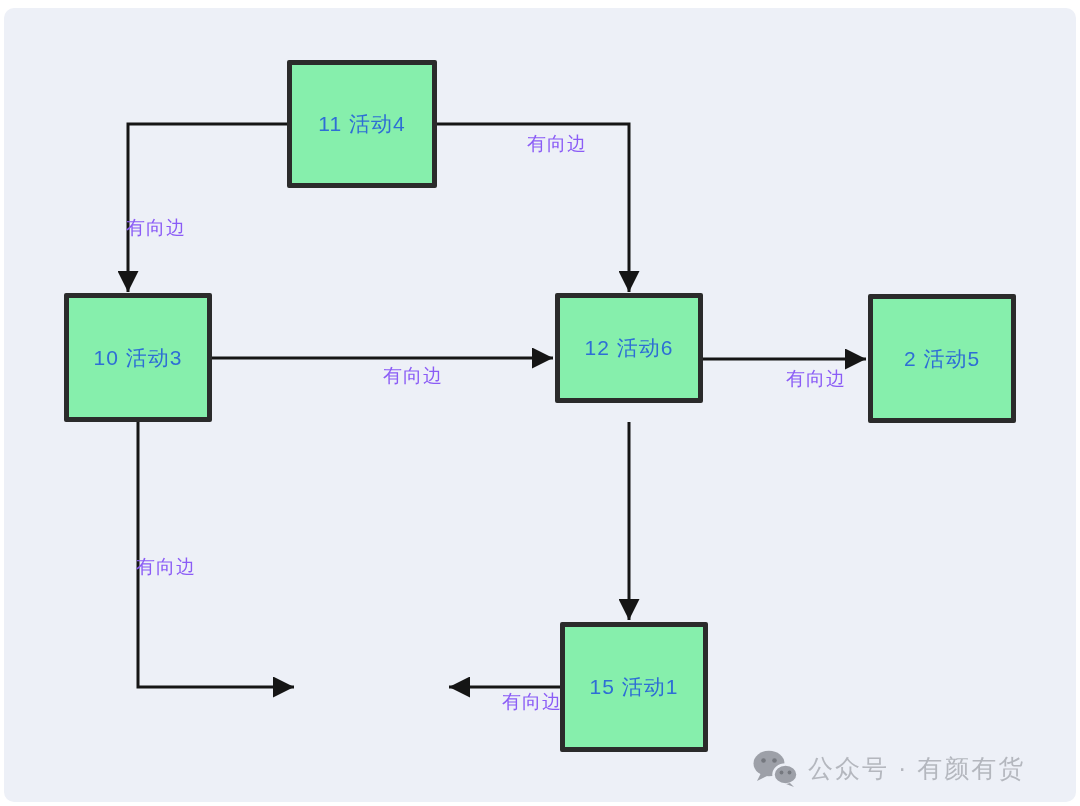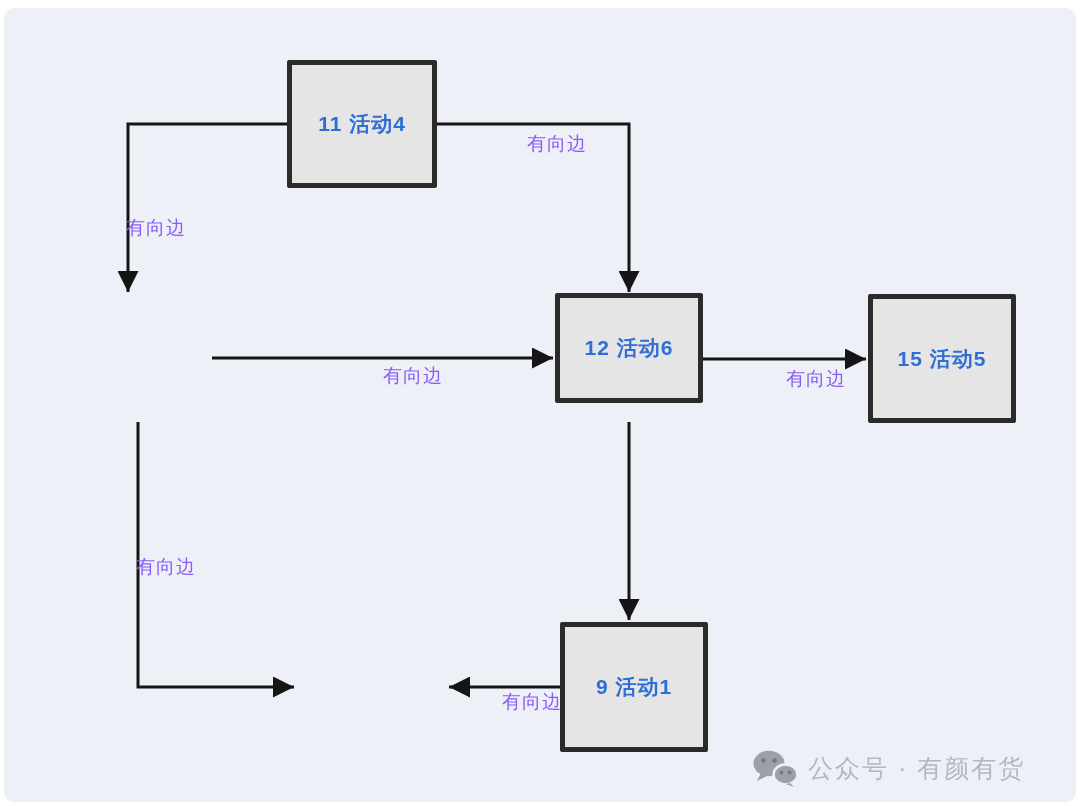--- a/index.html
+++ b/index.html
@@ -14,29 +14,28 @@
     position: absolute; top: 8px; left: 4px; right: 4px; bottom: 4px;
     background: #edf0f7; border-radius: 10px;
   }
   svg.edges {
     position: absolute; top: 0; left: 0; width: 1080px; height: 806px;
     pointer-events: none;
   }
   svg.edges polyline { fill: none; stroke: #151515; stroke-width: 3; }
   .node {
     position: absolute;
-    background: #e5e5e5;
+    background: #86efac;
     border: 5px solid #2b2b2b;
     box-sizing: border-box;
     display: flex; align-items: center; justify-content: center;
     color: #2e6ed5;
     font-size: 21px;
     letter-spacing: 1px;
     border-radius: 2px;
-    font-weight: bold;
   }
   .edge-label {
     position: absolute;
     color: #8b5cf6;
     font-size: 19px;
     letter-spacing: 1px;
     white-space: nowrap;
     z-index: 5;
   }
   .watermark {
@@ -79,28 +78,31 @@
     <polyline points="629,422 629,620" marker-end="url(#arrow)"></polyline>
 
     <polyline points="138,422 138,687 294,687" marker-end="url(#arrow)"></polyline>
 
     <polyline points="560,687 449,687" marker-end="url(#arrow)"></polyline>
   </svg>
 
   <div class="node" style="left:287px; top:60px;  width:150px; height:128px;">
     <span>11 活动4</span>
   </div>
+  <div class="node" style="left:64px;  top:293px; width:148px; height:129px;">
+    <span>10 活动3</span>
+  </div>
   <div class="node" style="left:555px; top:293px; width:148px; height:110px;">
     <span>12 活动6</span>
   </div>
   <div class="node" style="left:868px; top:294px; width:148px; height:129px;">
-    <span>15 活动5</span>
+    <span>2 活动5</span>
   </div>
   <div class="node" style="left:560px; top:622px; width:148px; height:130px;">
-    <span>9 活动1</span>
+    <span>15 活动1</span>
   </div>
 
   <span class="edge-label" style="left:126px; top:215px;">有向边</span>
   <span class="edge-label" style="left:527px; top:131px;">有向边</span>
   <span class="edge-label" style="left:383px; top:363px;">有向边</span>
   <span class="edge-label" style="left:786px; top:366px;">有向边</span>
   <span class="edge-label" style="left:136px; top:554px;">有向边</span>
   <span class="edge-label" style="left:502px; top:689px;">有向边</span>
 
   <div class="watermark">

